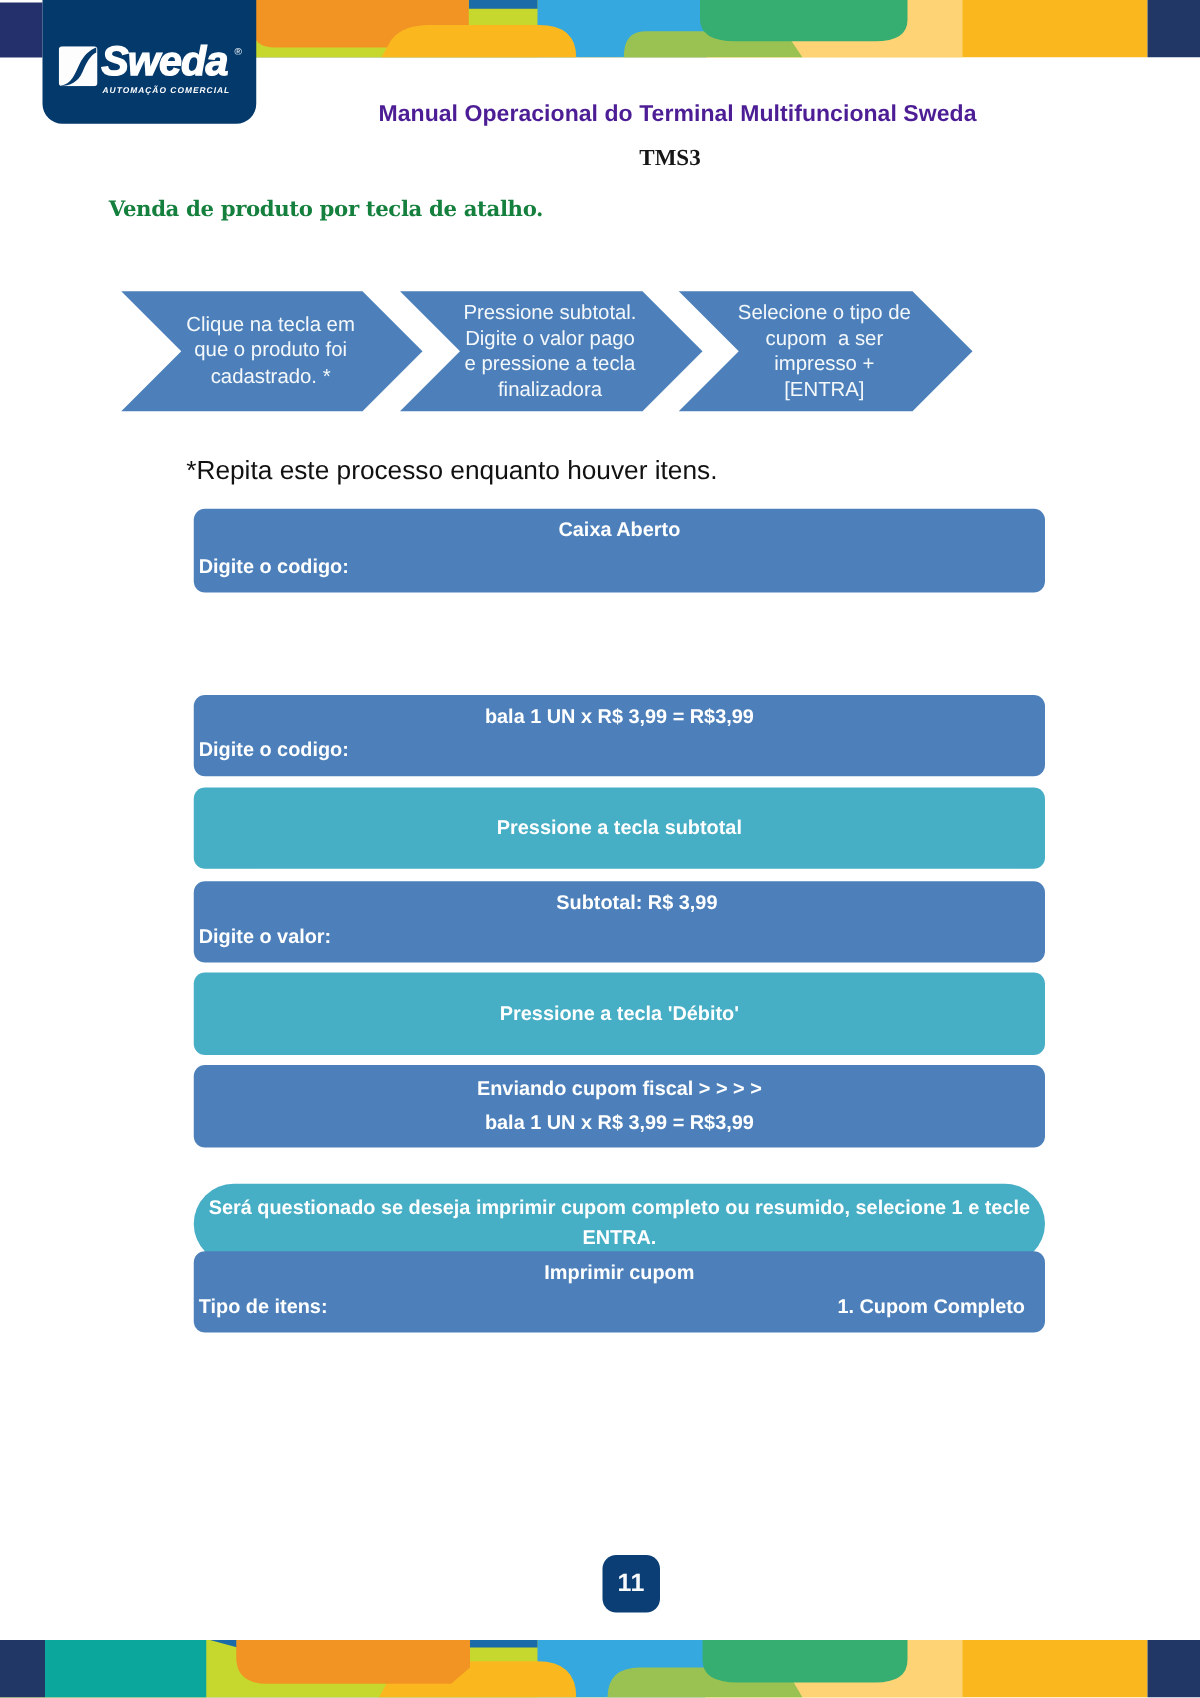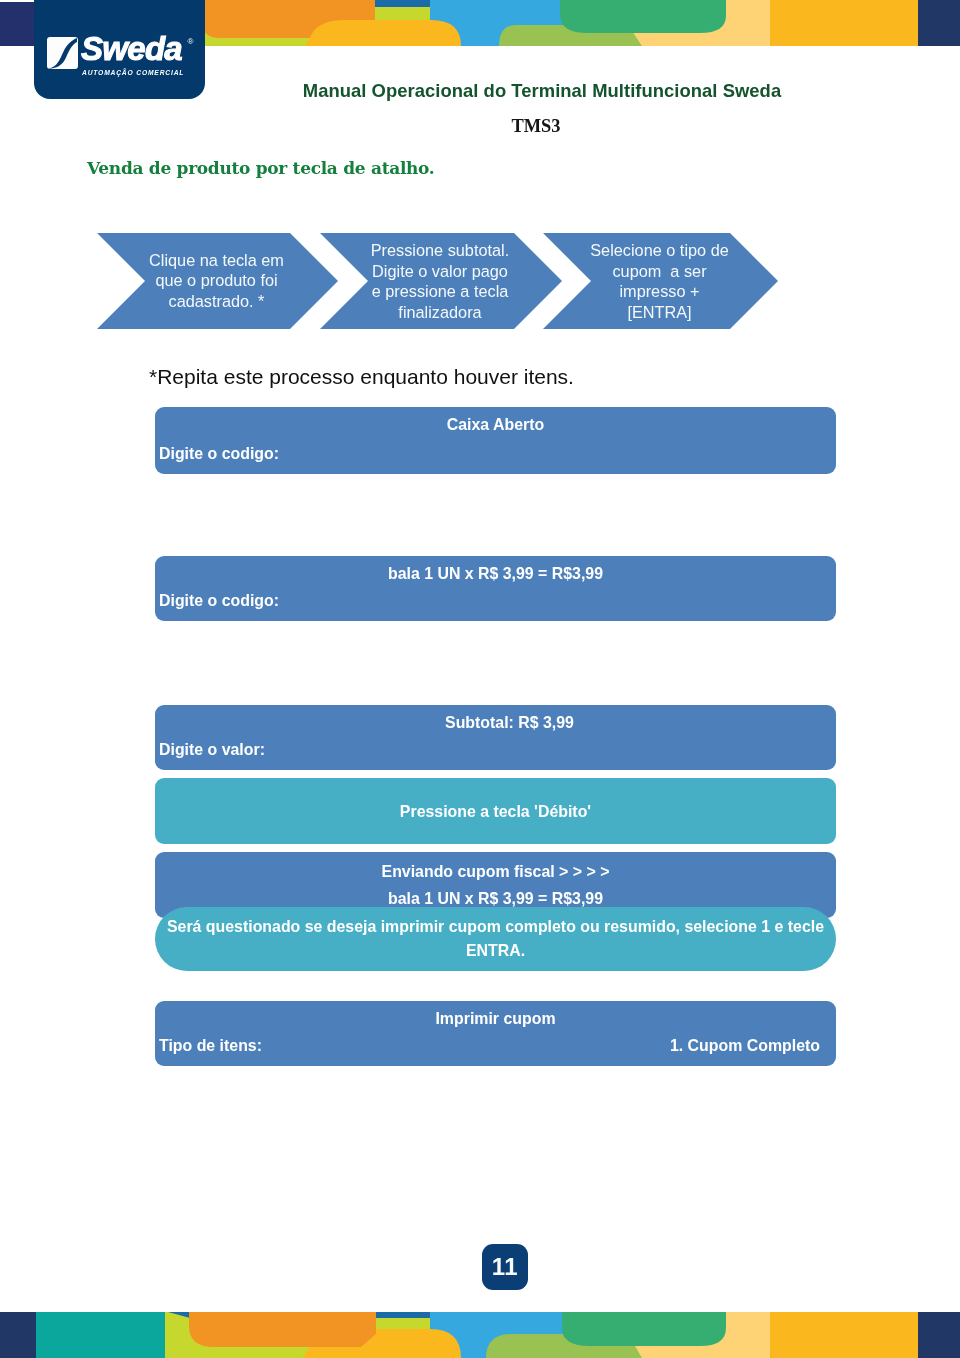--- a/index.html
+++ b/index.html
@@ -19,21 +19,21 @@
                 background:#04396c; border-radius:0 0 16px 16px; }
   #logo-mark { position:absolute; left:13px; top:37px; width:31px; height:32px; }
   #logo-word { position:absolute; left:46px; top:30px; }
   #logo-tag  { position:absolute; left:48px; top:69px; color:#ffffff;
                font-family:"Liberation Sans", sans-serif; font-style:italic; font-weight:bold;
                font-size:6.7px; letter-spacing:0.83px; white-space:nowrap; }
 
   
   #hdr-title { position:absolute; left:205px; top:80px; width:674px; text-align:center;
                font-family:"Liberation Sans", sans-serif; font-weight:bold; font-size:18.4px;
-               color:#14532d; letter-spacing:0.05px; }
+               color:#4c1d95; letter-spacing:0.05px; }
   #hdr-sub   { position:absolute; left:199px; top:116px; width:674px; text-align:center;
                font-family:Liberation Serif, serif; font-weight:bold; font-size:18.4px;
                color:#161616; }
 
   
   #sect-title { position:absolute; left:87px; top:158px;
                 font-family:"DejaVu Serif", serif; font-weight:bold; font-size:17px;
                 color:#15803d; letter-spacing:-0.3px; }
 
   
@@ -53,21 +53,21 @@
          font-size:15.9px; }
   .row.dark  { background:#4d80ba; }
   .row.light { background:#46aec5; }
   .row .ctr  { position:absolute; left:0; top:0; width:681px; text-align:center; }
   .row .lft  { position:absolute; left:4px; }
   .row .rgt  { position:absolute; right:16px; }
 
   
   #pagenum { position:absolute; left:482px; top:1244px; width:46px; height:46px;
              background:#0a3e74; border-radius:11px; color:#f7f9fb;
-             font-family:"Liberation Sans", sans-serif; font-weight:bold; font-size:24px;
+             font-family:"Liberation Sans", sans-serif; font-weight:bold; font-size:20px;
              display:flex; align-items:center; justify-content:center; letter-spacing:0.5px; }
 </style>
 </head>
 <body>
 
 <div class="page">
 
   <svg class="band" id="topband" viewBox="0 0 960 46" width="960" height="46" preserveAspectRatio="none">
     <rect x="202" y="0" width="716" height="46" fill="#fbb81e"></rect>
     <rect x="202" y="0" width="568" height="46" fill="#fdd376"></rect>
@@ -147,38 +147,43 @@
           <div>Caixa Aberto</div>
         </div>
         <div class="lft" style="top: 38px;">Digite o codigo:</div>
       </div>
       <div class="row dark" style="height: 65px; top: 149px;">
         <div class="ctr" style="top: 7px; line-height: 21px;">
           <div>bala 1 UN x R$ 3,99 = R$3,99</div>
         </div>
         <div class="lft" style="top: 36px;">Digite o codigo:</div>
       </div>
+      <div class="row light" style="height: 65px; top: 223px;">
+        <div class="ctr" style="top: 22px; line-height: 21px;">
+          <div>Pressione a tecla subtotal</div>
+        </div>
+      </div>
       <div class="row dark" style="height: 65px; top: 298px;">
         <div class="ctr" style="top: 7px; line-height: 21px; padding-left: 28px;">
           <div>Subtotal: R$ 3,99</div>
         </div>
         <div class="lft" style="top: 36px;">Digite o valor:</div>
       </div>
       <div class="row light" style="height: 66px; top: 371px;">
         <div class="ctr" style="top: 22.5px; line-height: 21px;">
           <div>Pressione a tecla 'Débito'</div>
         </div>
       </div>
       <div class="row dark" style="height: 66px; top: 445px;">
         <div class="ctr" style="top: 6px; line-height: 27px;">
           <div>Enviando cupom fiscal &gt; &gt; &gt; &gt;</div>
           <div>bala 1 UN x R$ 3,99 = R$3,99</div>
         </div>
       </div>
-      <div class="row light" style="height: 64px; top: 500px; border-radius: 32px;">
+      <div class="row light" style="height: 64px; top: 540px; border-radius: 32px;">
         <div class="ctr" style="top: 8px; line-height: 24px;">
           <div>Será questionado se deseja imprimir cupom completo ou resumido, selecione 1 e tecle</div>
           <div>ENTRA.</div>
         </div>
       </div>
       <div class="row dark" style="height: 65px; top: 594px;">
         <div class="ctr" style="top: 7px; line-height: 21px;">
           <div>Imprimir cupom</div>
         </div>
         <div class="lft" style="top: 36px;">Tipo de itens:</div>

